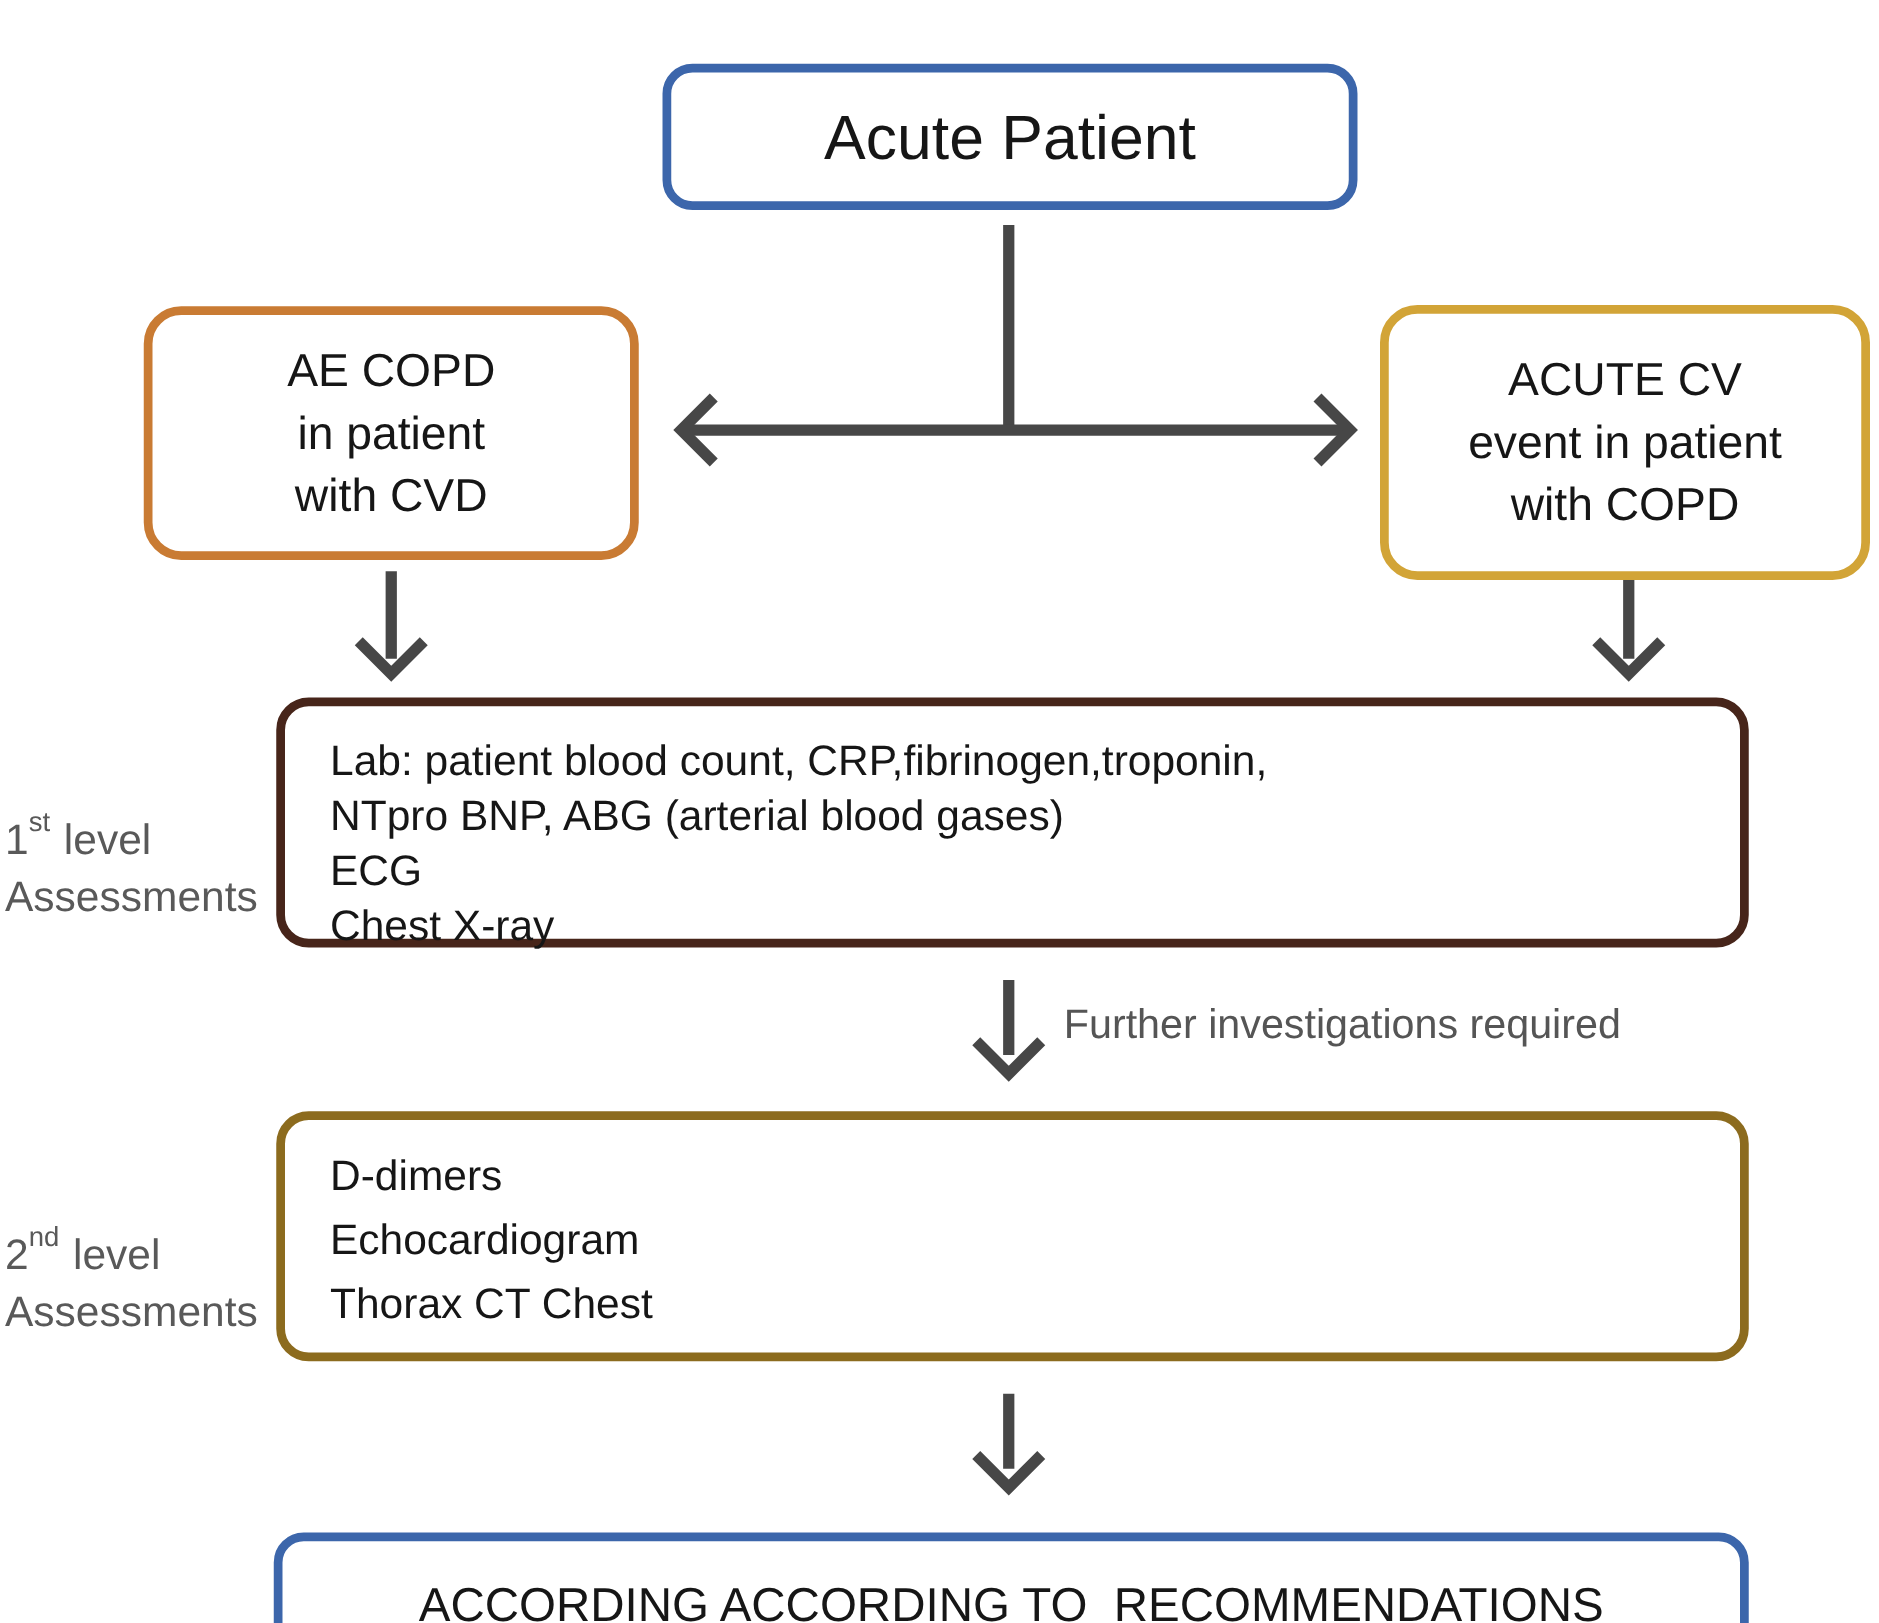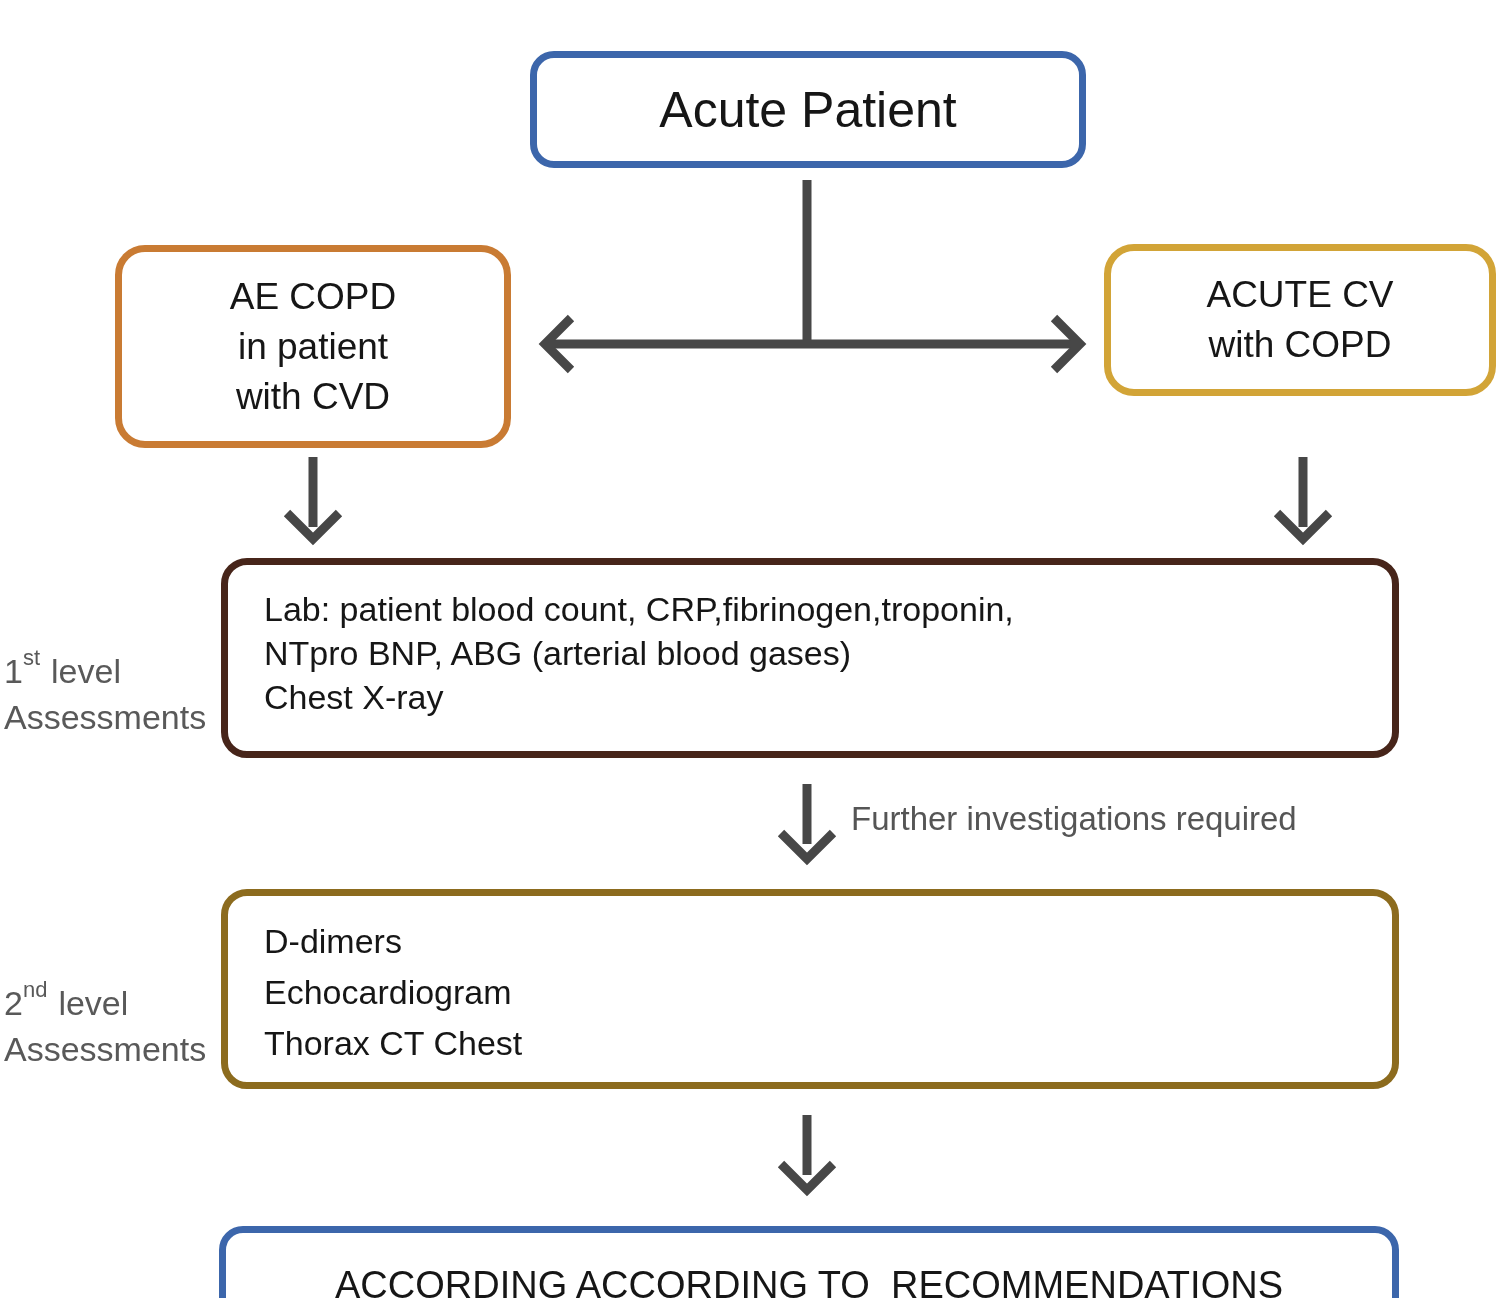--- a/index.html
+++ b/index.html
@@ -30,21 +30,21 @@
     left:530px;top:4px;width:556px;height:117px;
     border-color:#3c66ab;border-radius:24px;
     font-size:50px;
   }
   #box-aecopd{
     left:115px;top:198px;width:396px;height:203px;
     border-color:#c97b33;border-radius:30px;
     font-size:37px;line-height:50px;
   }
   #box-acutecv{
-    left:1104px;top:197px;width:392px;height:152px;
+    left:1104px;top:197px;width:392px;height:220px;
     border-color:#d2a437;border-radius:30px;
     font-size:37px;line-height:50px;
   }
   #box-level1{
     left:221px;top:511px;width:1178px;height:200px;
     border-color:#47251a;border-radius:26px;
     font-size:34px;line-height:44px;
     padding:22px 28px 0 36px;text-align:left;
   }
   #box-level2{
@@ -106,26 +106,28 @@
   </div>
 
   <div id="box-aecopd" class="box center">
     <div>AE COPD</div>
     <div>in patient</div>
     <div>with CVD</div>
   </div>
 
   <div id="box-acutecv" class="box center">
     <div>ACUTE CV</div>
+    <div>event in patient</div>
     <div>with COPD</div>
   </div>
 
   <div id="box-level1" class="box">
     <div>Lab: patient blood count, CRP,fibrinogen,troponin,</div>
     <div>NTpro BNP, ABG (arterial blood gases)</div>
+    <div>ECG</div>
     <div>Chest X-ray</div>
   </div>
 
   <div id="box-level2" class="box">
     <div>D-dimers</div>
     <div>Echocardiogram</div>
     <div>Thorax CT Chest</div>
   </div>
 
   <div id="box-treatment" class="box center">

